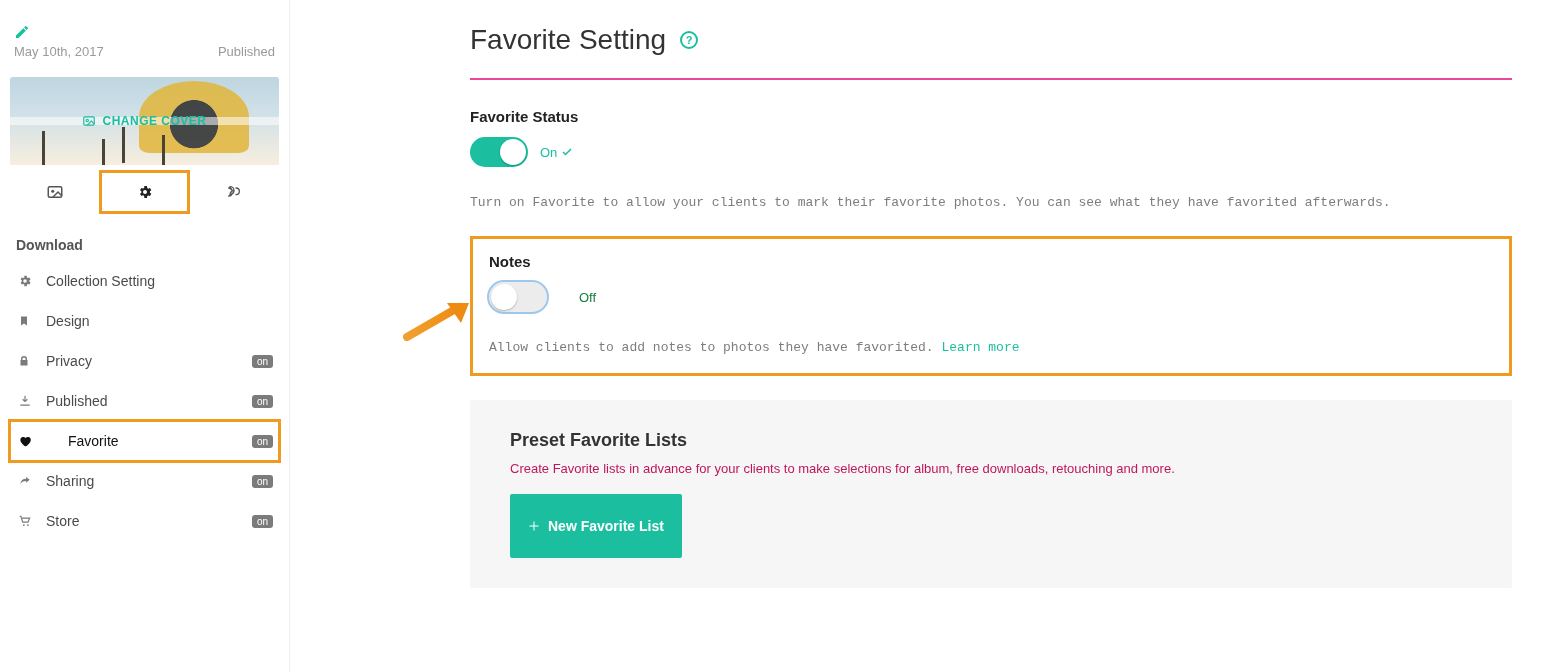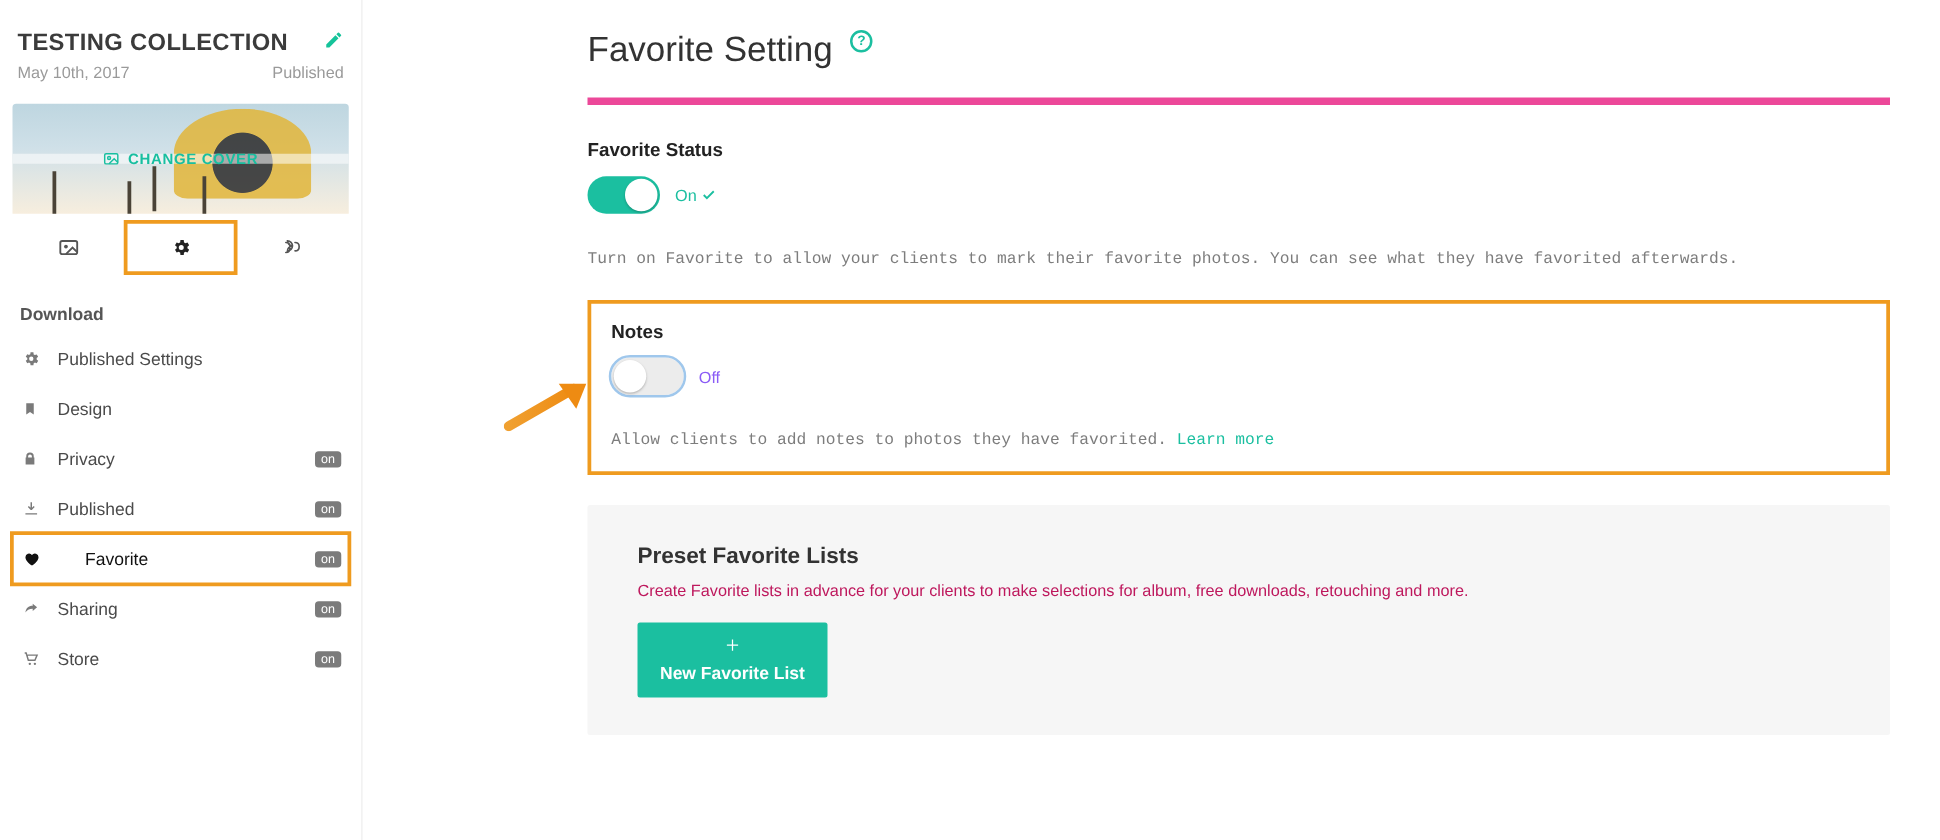--- a/index.html
+++ b/index.html
@@ -120,22 +120,22 @@
     gap:34px;
   }
   .menu-item.active .mi-icon{color:#111;}
 
   
   .main{
     flex:1;
     padding: 24px 40px 0 180px;
   }
   .page-title-row{
-    display:flex; align-items:flex-start; gap:14px;
-    border-bottom:6px solid #ec4899;
+    display:flex; align-items:center; gap:14px;
+    border-bottom:2px solid #ec4899;
     padding-bottom:22px;
   }
   .page-title{
     font-size:28px; font-weight:400; color:#333;
   }
   .help-icon{
     width:18px;height:18px;border-radius:50%;
     border:2px solid #1bbfa0;
     color:#1bbfa0;
     display:flex;align-items:center;justify-content:center;
@@ -154,21 +154,21 @@
   .switch .knob{
     position:absolute; top:2px; right:2px;
     width:26px;height:26px;border-radius:50%;
     background:#fff;
     box-shadow:0 1px 2px rgba(0,0,0,.25);
   }
   .switch.off{background:#ececec;}
   .switch.off .knob{left:2px; right:auto;}
   .switch.outlined{outline:2px solid #9fc7ec; outline-offset:0;}
   .state-label{font-size:13px;color:#1bbfa0;display:flex;align-items:center;gap:4px;}
-  .state-label.off{color:#8b5cf6;}
+  .state-label.off{color:#15803d;margin-left:20px;}
   .hint{font-size:13px;color:#7d7d7d;margin-top:28px;font-family:Liberation Mono, monospace;}
   .hint a{color:#1bbfa0;text-decoration:none;}
 
   .notes-block{
     border:3px solid #ef9b1f;
     padding:14px 16px 18px 16px;
     margin-top:26px;
     position:relative;
   }
   .arrow{
@@ -182,32 +182,31 @@
     padding:30px 40px;
     margin-top:24px;
     border-radius:2px;
   }
   .preset h3{font-size:18px;font-weight:700;color:#333;}
   .preset p{color:#be185d;font-size:13px;margin-top:10px;}
   .btn{
     display:inline-flex;align-items:center;gap:8px;
     background:#1bbfa0;color:#fff;
     font-size:14px;font-weight:700;
-    border:none;padding:12px 18px;border-radius:2px;
-    margin-top:18px;cursor:pointer;flex-direction:column;
+    border:none;padding:24px 18px;border-radius:2px;
+    margin-top:18px;cursor:pointer;
   }
 
   svg{display:block;}
 </style>
 </head>
 <body>
 
 <aside class="sidebar">
   <div class="col-head">
-    <div class="col-title">TESTING COLLECTION</div>
     <span class="edit-icon">
       <svg width="16" height="16" viewBox="0 0 24 24" fill="currentColor">
           <path d="M3 17.25V21h3.75l11-11-3.75-3.75-11 11zM20.7 7.04a1 1 0 000-1.41l-2.34-2.34a1 1 0 00-1.41 0L15.13 5.1l3.75 3.75 1.82-1.81z"></path>
         </svg>
     </span>
   </div>
   <div class="col-sub">
     <span>May 10th, 2017</span>
     <span>Published</span>
   </div>
@@ -245,21 +244,21 @@
 
   <div class="section-label">Download</div>
 
   <ul class="menu">
     <li class="menu-item">
       <span class="mi-icon">
           <svg width="14" height="14" viewBox="0 0 24 24" fill="currentColor">
             <path d="M19.4 13a7.8 7.8 0 000-2l2.1-1.6-2-3.4-2.5 1a7.6 7.6 0 00-1.7-1L15 3h-4l-.3 2.9a7.6 7.6 0 00-1.7 1l-2.5-1-2 3.4L6.6 11a7.8 7.8 0 000 2l-2.1 1.6 2 3.4 2.5-1a7.6 7.6 0 001.7 1L11 21h4l.3-2.9a7.6 7.6 0 001.7-1l2.5 1 2-3.4zM12 15a3 3 0 113-3 3 3 0 01-3 3z"></path>
           </svg>
         </span>
-      <span class="mi-label">Published Settings</span>
+      <span class="mi-label">Collection Setting</span>
     </li>
     <li class="menu-item">
       <span class="mi-icon">
           <svg width="12" height="14" viewBox="0 0 24 24" fill="currentColor">
             <path d="M6 3h12v18l-6-4-6 4z"></path>
           </svg>
         </span>
       <span class="mi-label">Design</span>
     </li>
     <li class="menu-item">

